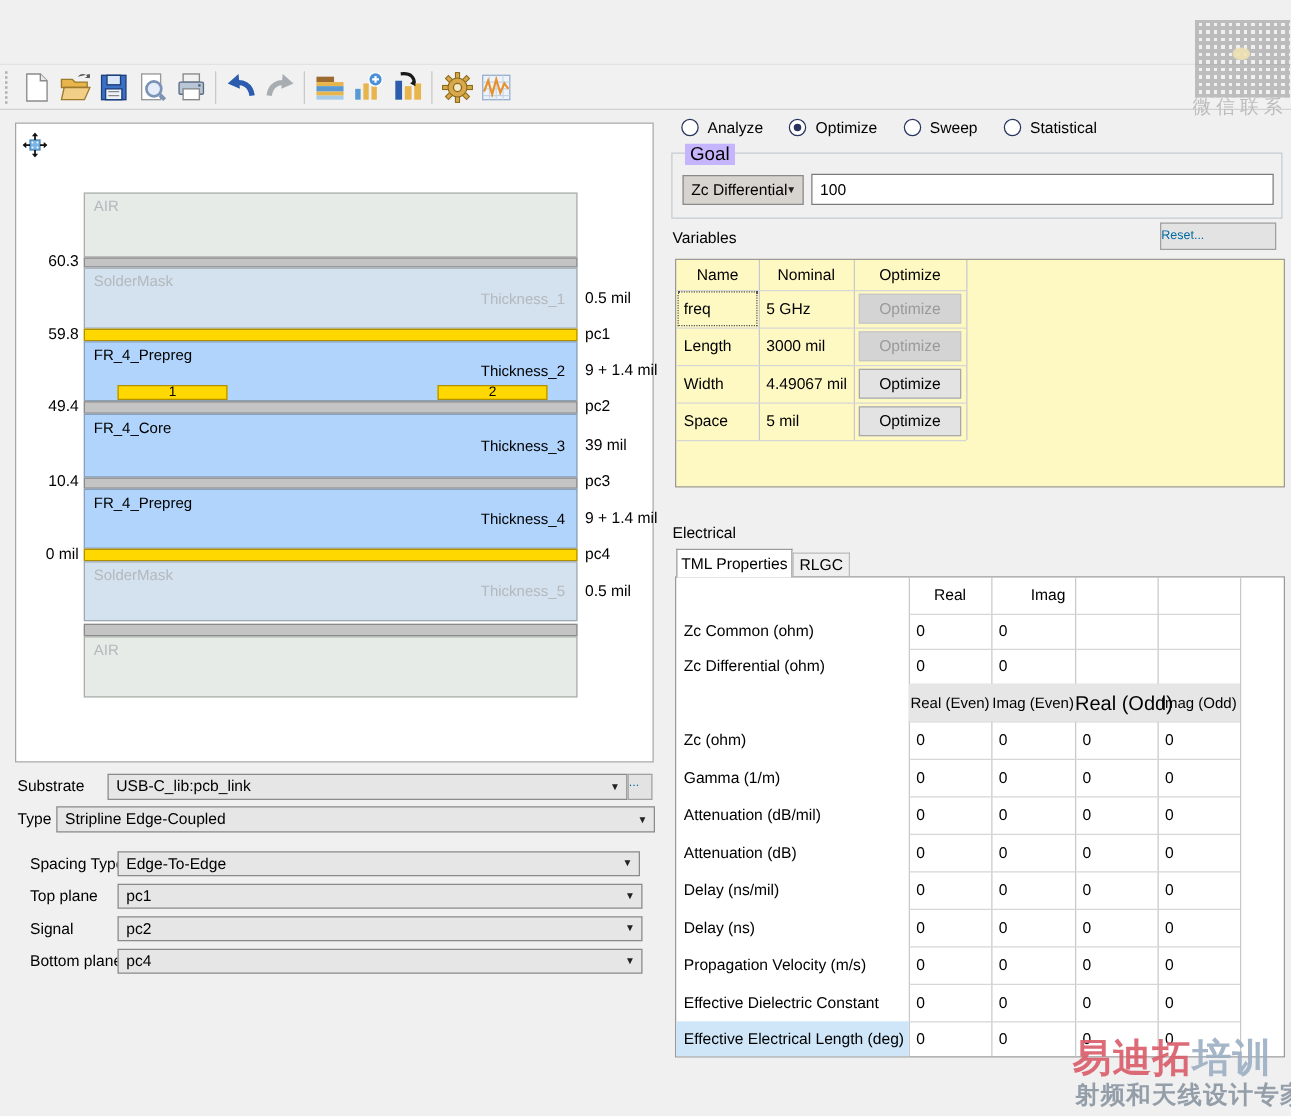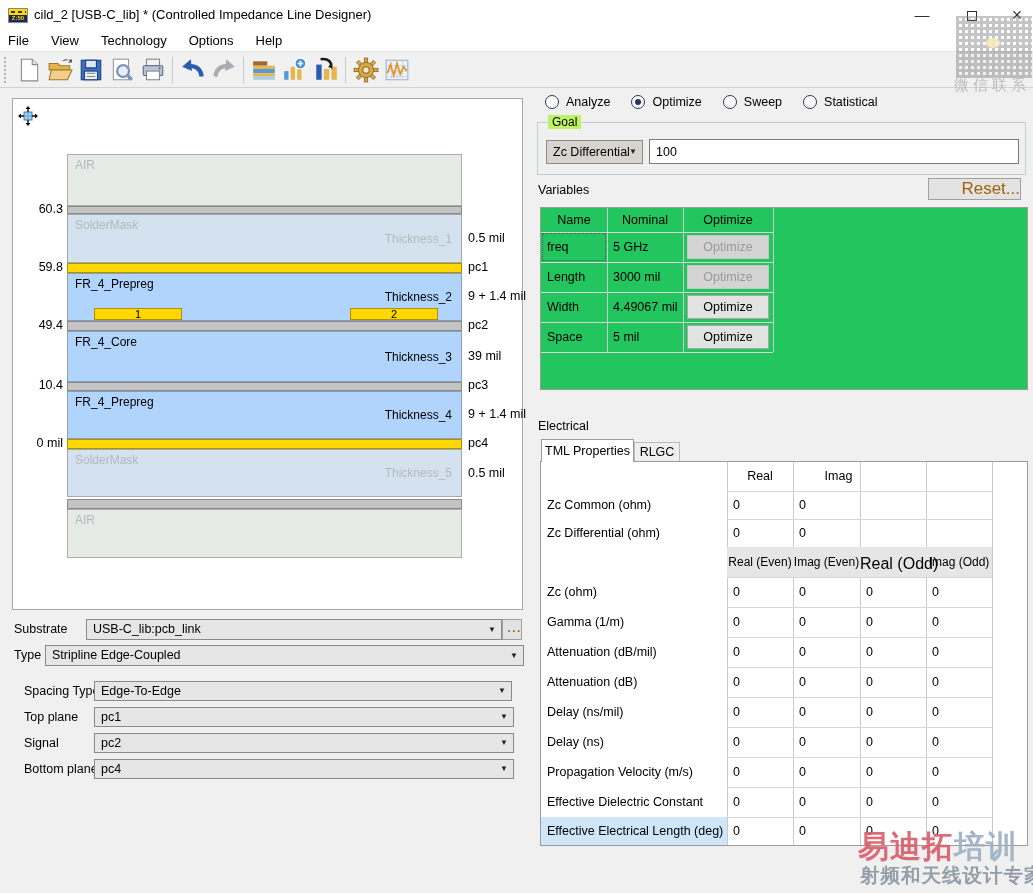--- a/index.html
+++ b/index.html
@@ -36,30 +36,30 @@
   .cond-y { background:#ffd800; border:1px solid #b09000; }
   .cond-g { background:#c4c4c4; border:1px solid #8a8a8a; }
   .trace { position:absolute; height:12px; width:88px; background:#ffd800; border:1px solid #b09000; font-size:11px; text-align:center; line-height:11px; }
   .dim-label { position:absolute; width:42px; text-align:right; font-size:12.5px; white-space:nowrap; }
   .right-label { position:absolute; left:455px; font-size:12.5px; white-space:nowrap; }
 
   
   .field-label { font-size:12.5px; color:#000; white-space:nowrap; }
   .combo { position:absolute; background:#e6e6e6; border:1px solid #8a8a8a; font-size:12.5px; line-height:18px; padding-left:6px; white-space:nowrap; }
   .combo .arrow { position:absolute; right:5px; top:50%; transform:translateY(-50%); font-size:8px; color:#222; }
-  .push-btn { background:#e3e3e3; border:1px solid #a0a0a0; font-size:17px; text-align:right; color:#a16207; }
+  .push-btn { background:#e3e3e3; border:1px solid #a0a0a0; font-size:10px; text-align:left; color:#0369a1; }
 
   
   .radio { width:14px; height:14px; border:1px solid #28345e; border-radius:50%; background:#fff; position:relative; flex:none; }
   .radio.selected::after { content:""; position:absolute; left:3px; top:3px; width:6px; height:6px; border-radius:50%; background:#28345e; }
   .checkbox { width:13px; height:13px; border:1px solid #28345e; background:#fff; position:relative; flex:none; font-size:12px; line-height:11px; text-align:center; color:#28345e; font-weight:bold; }
   .groupbox { position:absolute; border:1px solid #c4ccd4; }
-  .groupbox-label { position:absolute; top:-8px; left:10px; background:#bef264; padding:0 4px; font-size:12px; }
-
-  .vtable { position:absolute; left:540px; top:207px; width:488px; height:183px; background:#22c55e; border:1px solid #9a9a9a; }
+  .groupbox-label { position:absolute; top:-8px; left:10px; background:#c4b5fd; padding:0 4px; font-size:15px; }
+
+  .vtable { position:absolute; left:540px; top:207px; width:488px; height:183px; background:#fef9c3; border:1px solid #9a9a9a; }
   .etable { position:absolute; left:540px; top:461px; width:488px; height:385px; background:#fff; border:1px solid #9a9a9a; }
   .vline { position:absolute; width:1px; background:#c9c9c9; }
   .hline { position:absolute; height:1px; background:#d6d6d6; }
   .cell-txt { position:absolute; font-size:12.5px; white-space:nowrap; }
   .ctr { text-align:center; }
   .opt-btn { position:absolute; left:146px; width:82px; height:24px; font-size:12.5px; text-align:center; line-height:22px; }
   .opt-on  { background:#e3e3e3; border:1px solid #a8a8a8; color:#000; }
   .opt-off { background:#d4d4d4; border:1px solid #c6c6c6; color:#9a9a9a; }
 
   .tab { position:absolute; font-size:12.5px; text-align:center; }
@@ -75,38 +75,21 @@
   .brand { position:absolute; left:858px; top:826px; z-index:9; white-space:nowrap; font-weight:bold; font-size:31px; letter-spacing:1px; opacity:.92; }
   .brand .red { color:#db5f6c; }
   .brand .gray { color:#9db0c4; }
   .tagline { position:absolute; left:860px; top:862px; z-index:9; white-space:nowrap; font-weight:bold; font-size:19.5px; color:#8d98a4; opacity:.92; letter-spacing:1px; }
 </style>
 </head>
 <body>
 
 <div class="window">
 
-  <div class="titlebar">
-    <div class="title-icon">
-      <div class="dash"></div>
-        <div class="z50">Z:50</div>
-    </div>
-    <div class="abs txt13" style="left:34px; top:7px;">cild_2 [USB-C_lib] * (Controlled Impedance Line Designer)</div>
-    <div class="win-ctl" style="left:905px;">—</div>
-    <div class="win-ctl" style="left:955px;"><span class="max-box"></span></div>
-    <div class="win-ctl" style="left:1000px; font-size:18px;">×</div>
-  </div>
-
-  <div class="menubar">
-    <span class="menu-item">File</span>
-    <span class="menu-item">View</span>
-    <span class="menu-item">Technology</span>
-    <span class="menu-item">Options</span>
-    <span class="menu-item">Help</span>
-  </div>
+
 
   <div class="toolbar">
     <div class="tb-grip"></div>
     <div class="tb-btn">
       <svg width="26" height="26" viewBox="0 0 24 24">
           <path d="M5 2h10l5 5v15H5z" fill="#fff" stroke="#8a8a8a"></path>
           <path d="M15 2v5h5" fill="#e8e8e8" stroke="#8a8a8a"></path>
         </svg>
     </div>
     <div class="tb-btn">

